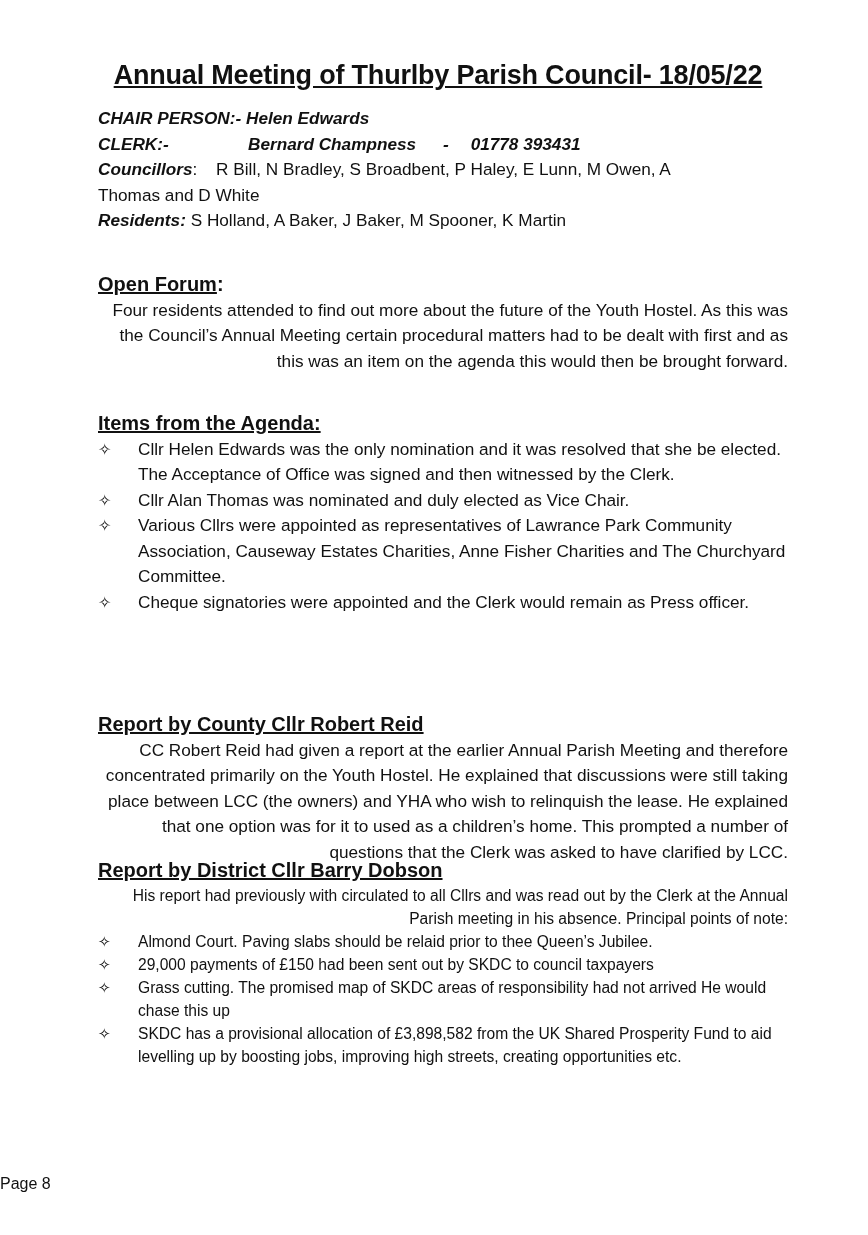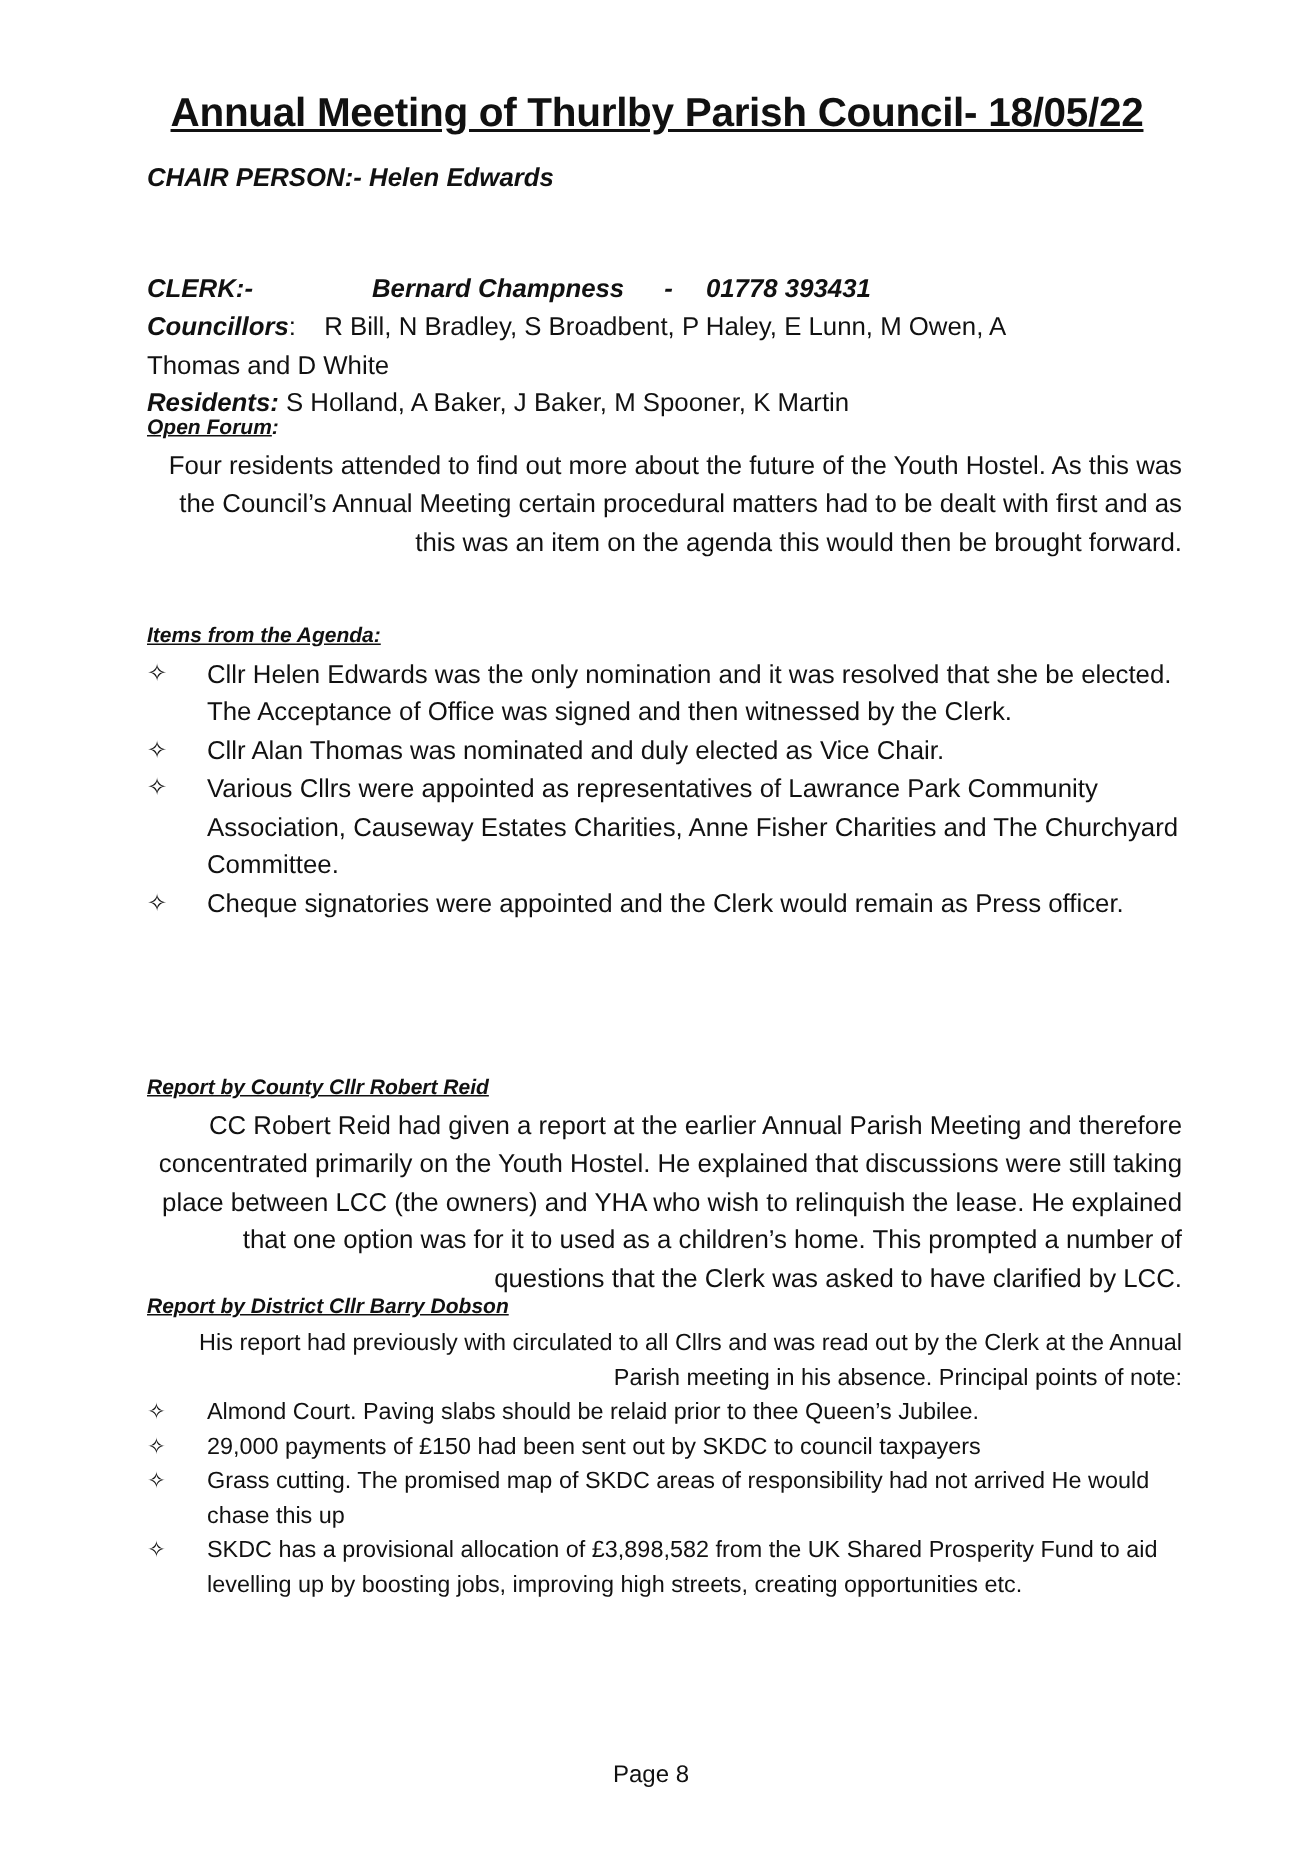--- a/index.html
+++ b/index.html
@@ -5,31 +5,31 @@
   html, body { margin: 0; padding: 0; background: #ffffff; }
   body { width: 868px; height: 1235px; position: relative; overflow: hidden;
          font-family: "Liberation Sans", "DejaVu Sans", sans-serif; color: #111; }
   .page { position: absolute; left: 98px; top: 0; width: 680px; }
   .title { position: absolute; left: 0; top: 60px; width: 680px; text-align: center;
            font-size: 27px; font-weight: bold; text-decoration: underline; letter-spacing: -0.2px;
            white-space: nowrap; }
   .hdr { position: absolute; left: 0; top: 106px; width: 680px; font-size: 17.2px; line-height: 25.5px; }
   .hdr .row { white-space: nowrap; }
   .b { font-weight: bold; font-style: italic; }
-  .tab1 { display: inline-block; width: 150px; margin-top: 48px; }
+  .tab1 { display: inline-block; width: 150px; }
   .sec { position: absolute; left: 0; width: 690px; font-size: 17.2px; line-height: 25.5px; }
-  .sec h2 { margin: 0; font-size: 14px; font-weight: bold; font-style: italic; }
+  .sec h2 { margin: 0; font-size: 20px; font-weight: bold; }
   .sec h2 span.u { text-decoration: underline; }
   .sec p { margin: 0; text-align: right; }
   ul.dia { list-style: none; margin: 0; padding: 0; }
   ul.dia li { position: relative; padding-left: 40px; }
   ul.dia li .bul { position: absolute; left: 0; top: 0; font-size: 16px; }
   .small { font-size: 15.6px; line-height: 23px; }
   .small ul.dia li .bul { font-size: 15px; }
-  .footer { position: absolute; left: 0; width: 868px; top: 1175px; text-align: center; font-size: 16px; }
+  .footer { position: absolute; left: 0; width: 868px; top: 1175px; text-align: left; font-size: 16px; }
 </style>
 </head>
 <body>
 
 <div class="page">
 
   <div class="title">Annual Meeting of Thurlby Parish Council- 18/05/22</div>
 
   <div class="hdr">
     <div class="row">

